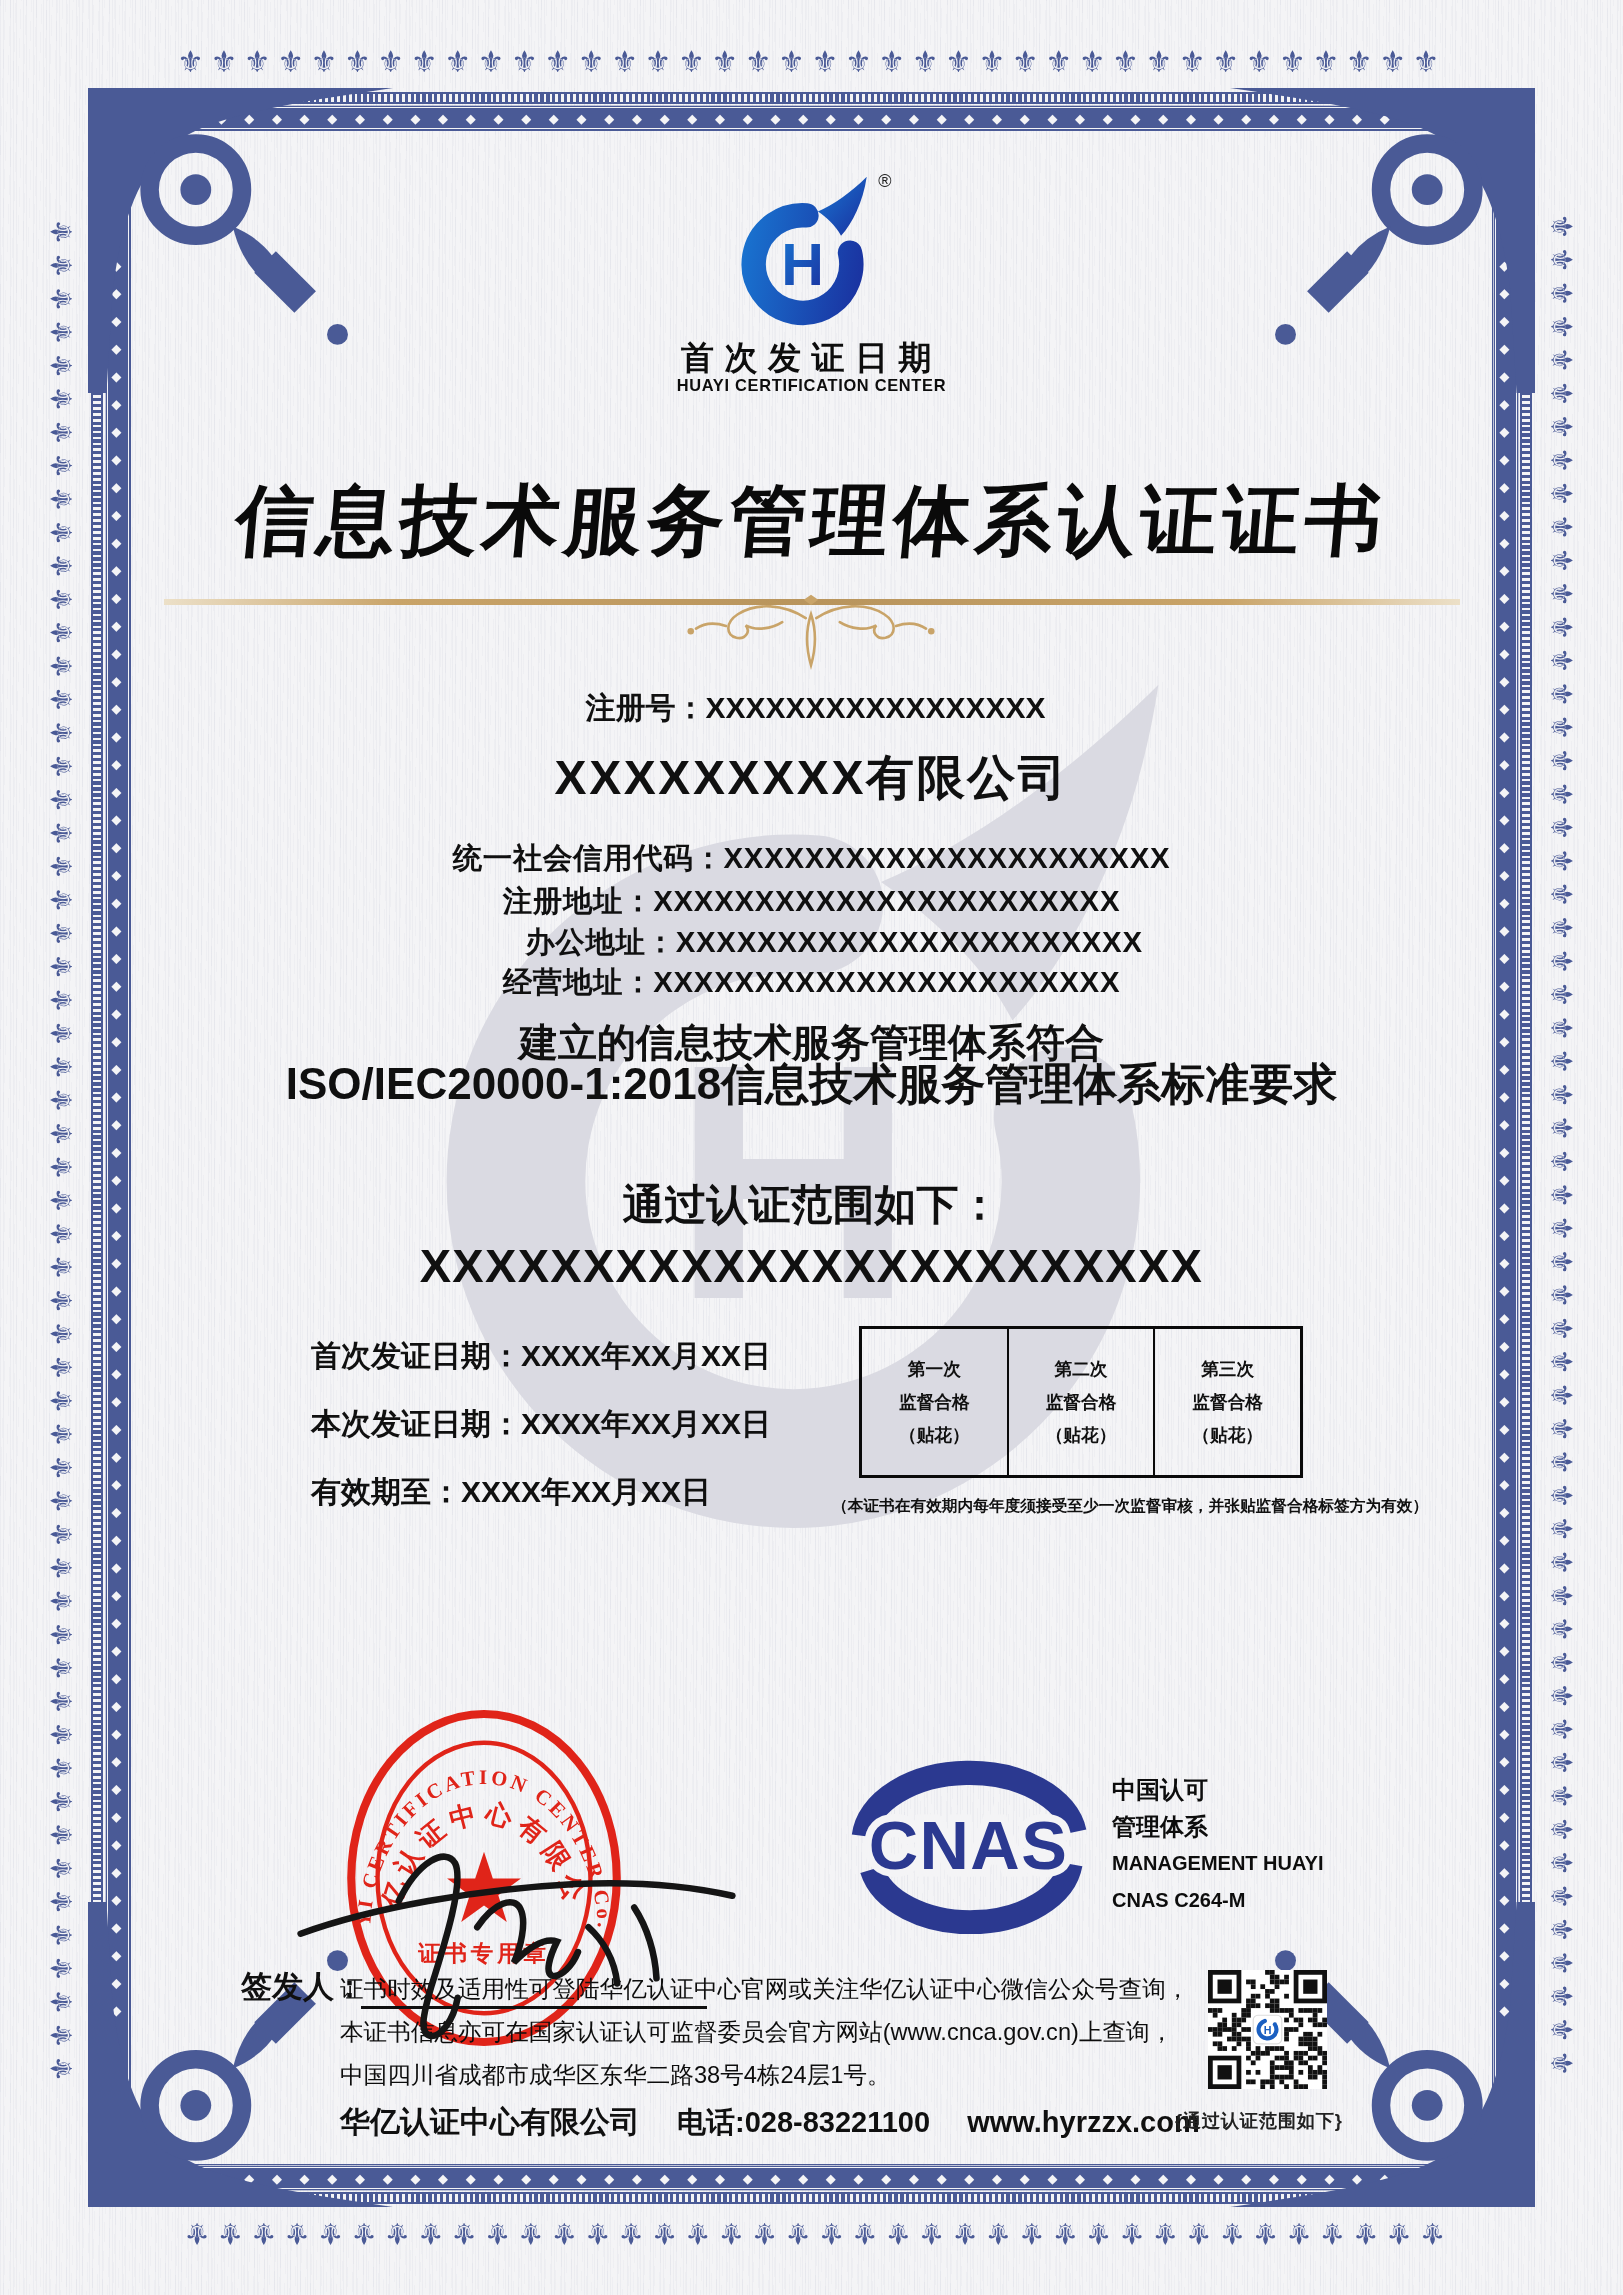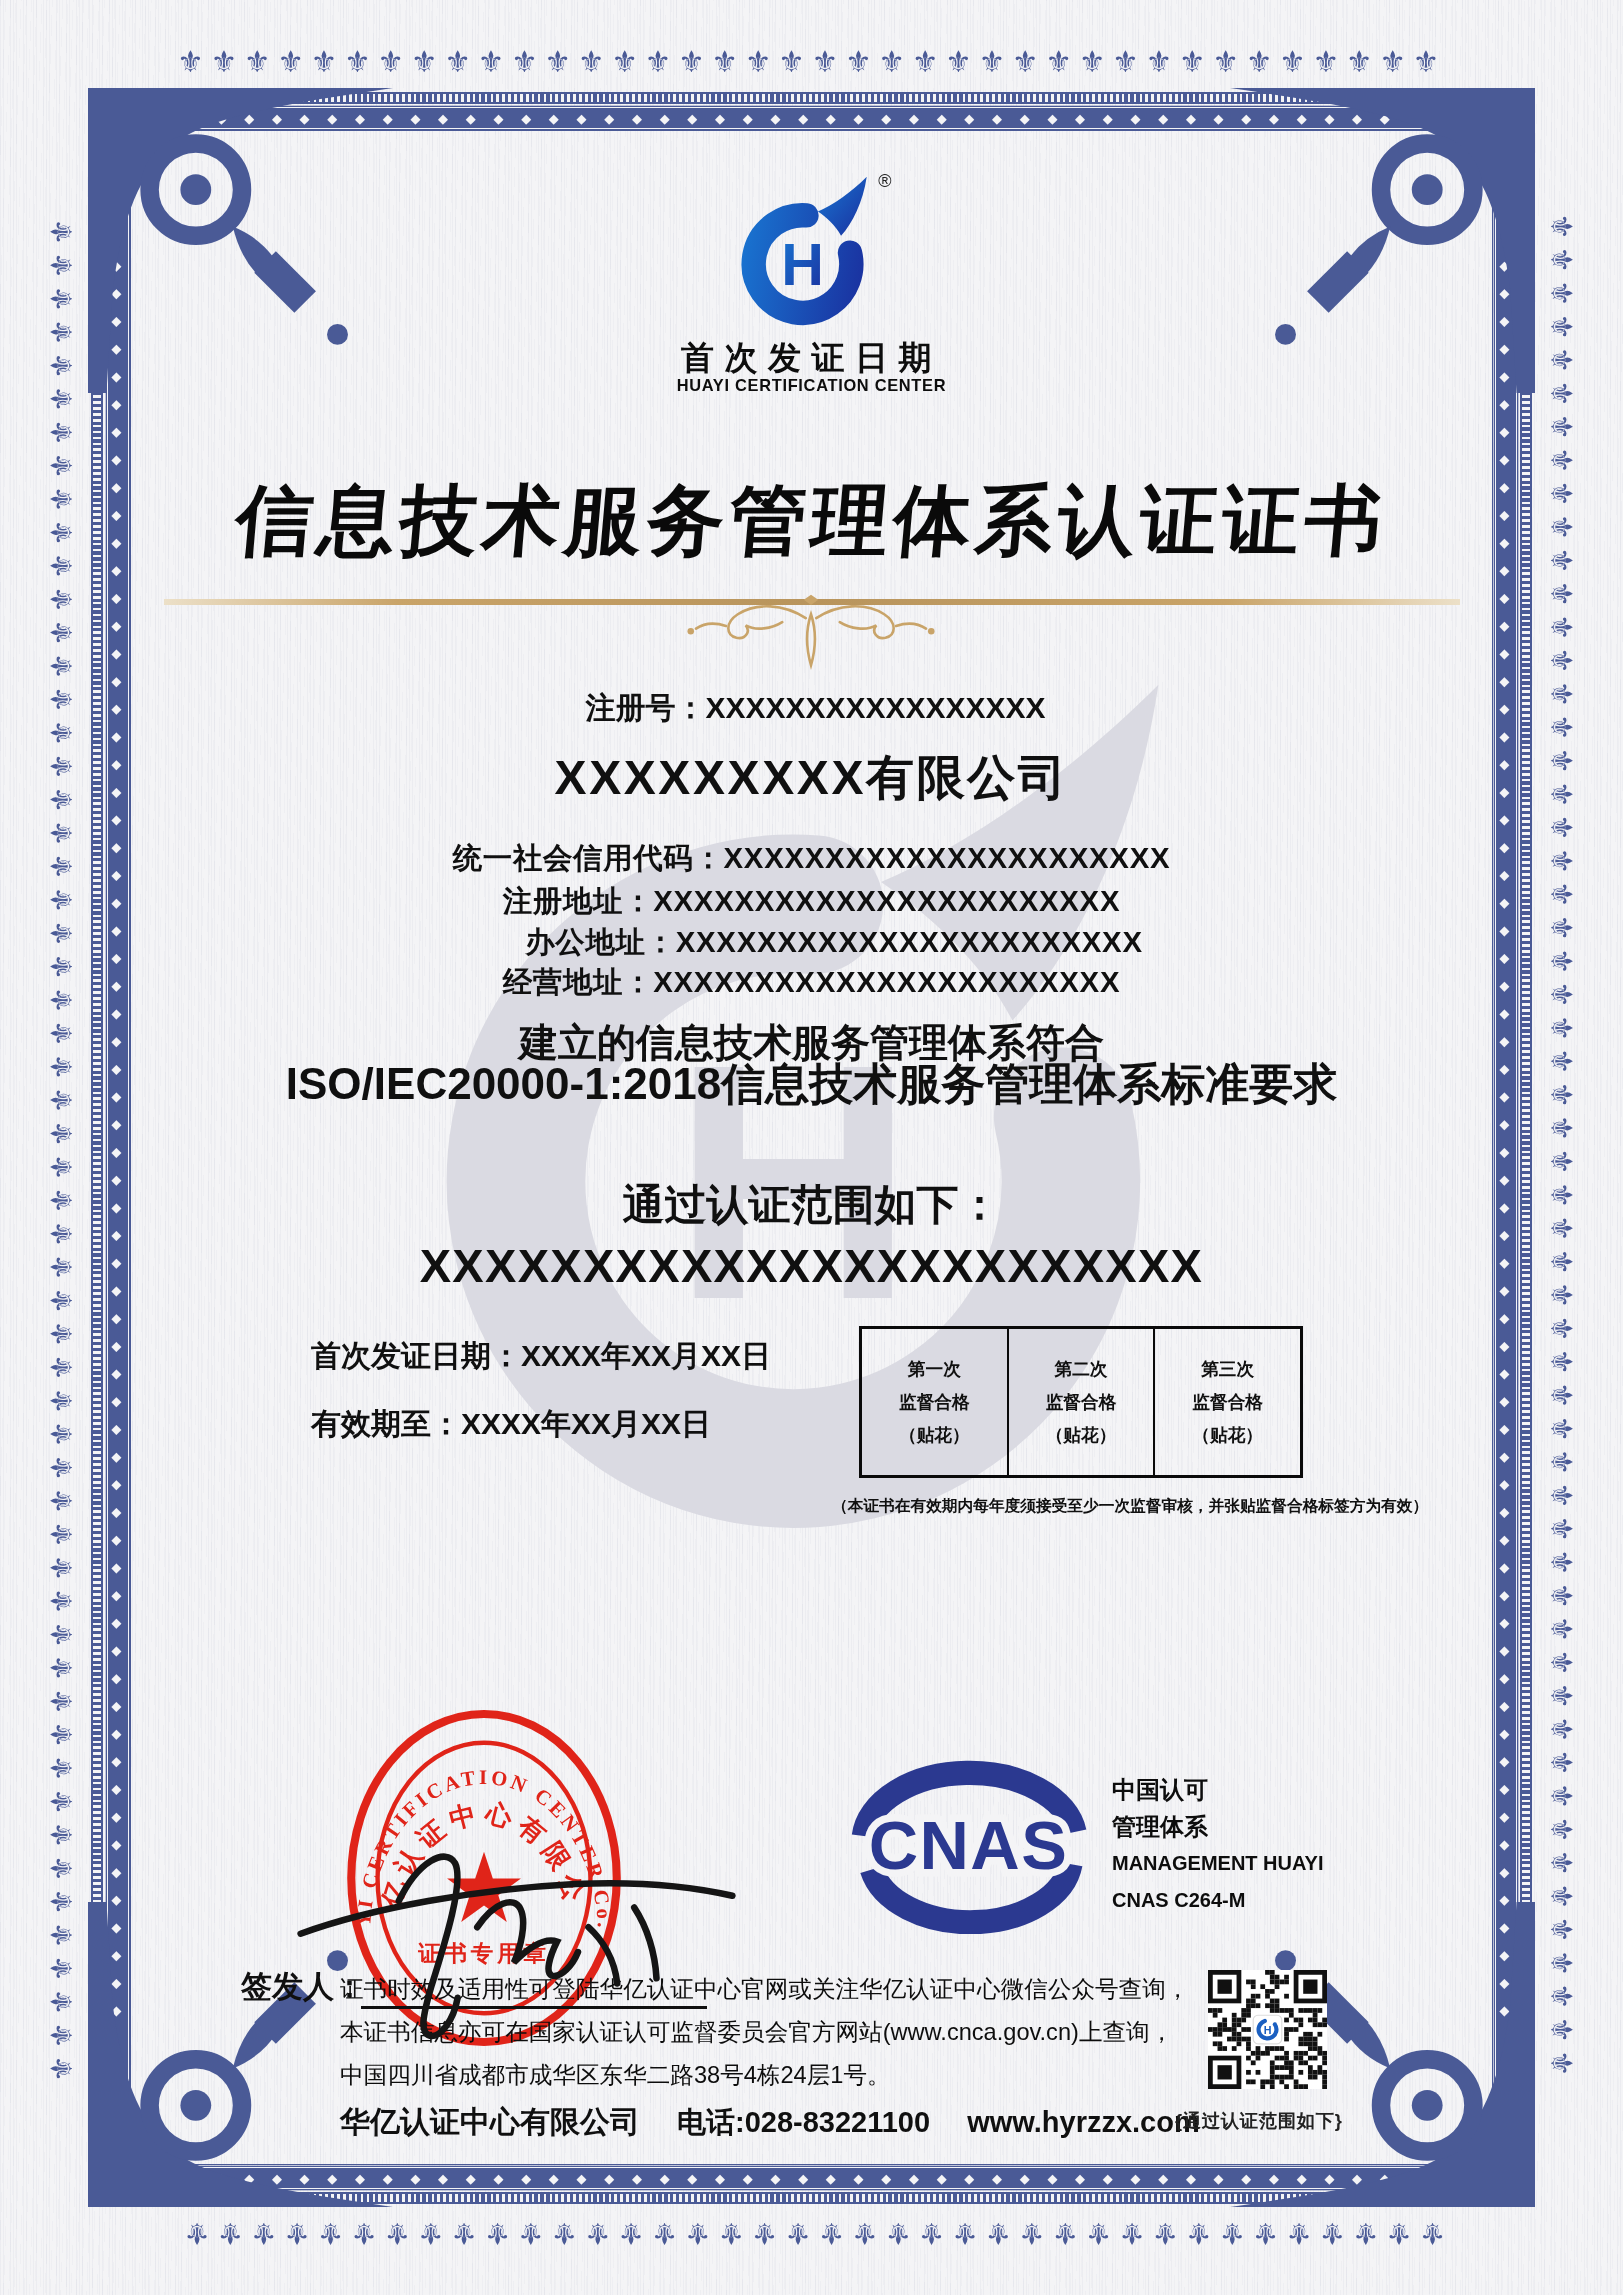--- a/index.html
+++ b/index.html
@@ -198,20 +198,23 @@
   </div>
 
   <div class="abs ctext conformity">建立的信息技术服务管理体系符合</div>
   <div class="abs ctext standard">ISO/IEC20000-1:2018信息技术服务管理体系标准要求</div>
   <div class="abs ctext scope-h">通过认证范围如下：</div>
   <div class="abs ctext scope-v">XXXXXXXXXXXXXXXXXXXXXXXX</div>
 
   <div class="abs dates">
     <div class="date-row">
       <span>首次发证日期：</span><span>XXXX年XX月XX日</span>
+    </div>
+    <div class="date-row">
+      <span>本次发证日期：</span><span>XXXX年XX月XX日</span>
     </div>
     <div class="date-row">
       <span>有效期至：</span><span>XXXX年XX月XX日</span>
     </div>
   </div>
 
   <div class="abs sup-table">
     <div class="sup-cell">
       <span>第一次</span>
       <span>监督合格</span>

